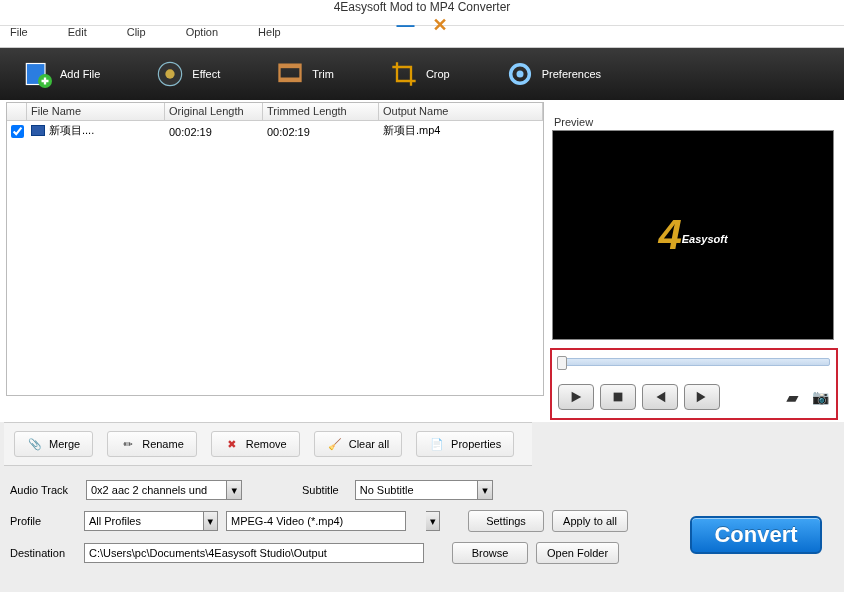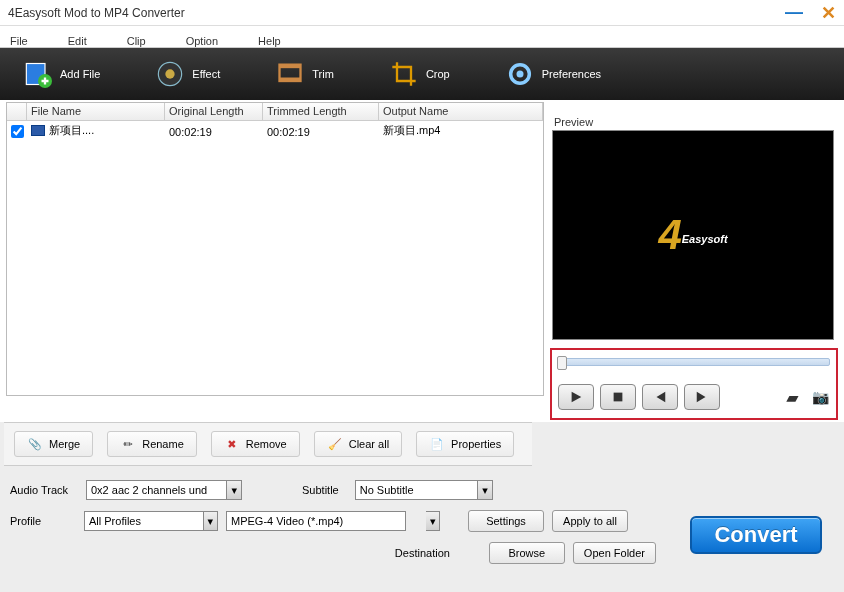--- a/index.html
+++ b/index.html
@@ -1,20 +1,20 @@
 <!DOCTYPE html>
 <html><head>
 <meta charset="utf-8">
 <style>
 * { box-sizing: border-box; margin: 0; padding: 0; font-family: Tahoma, Arial, sans-serif; font-size: 11px; }
 body { background: #ededed; width: 844px; height: 592px; overflow: hidden; }
-.titlebar { background: #fff; height: 26px; display: flex; align-items: center; padding: 0 8px; justify-content: space-between; border-bottom: 1px solid #ddd; }
+.titlebar { background: #fff; height: 26px; display: flex; align-items: center; padding: 0 8px; justify-content: space-between; border-bottom: 1px solid #ddd; flex-direction: column; }
 .titlebar .title { color: #333; font-size: 12px; }
 .titlebar .wincontrols { display: flex; gap: 18px; align-items: center; }
-.menubar { background: #fff; height: 22px; display: flex; align-items: flex-end; padding: 0 10px; gap: 40px; border-bottom: 1px solid #ccc; }
+.menubar { background: #fff; height: 22px; display: flex; align-items: flex-start; padding: 0 10px; gap: 40px; border-bottom: 1px solid #ccc; }
 .menubar span { color: #333; cursor: default; }
 .toolbar { background: linear-gradient(#3a3a3a,#1a1a1a); height: 52px; display: flex; align-items: center; padding: 0 24px; gap: 56px; color: #fff; font-size: 13px; }
 .tbtn { display: flex; align-items: center; gap: 8px; cursor: pointer; }
 .tbtn .icon { width: 28px; height: 28px; display: flex; align-items: center; justify-content: center; }
 .mainarea { display: flex; background: #fff; }
 .filelist { flex: 1; border: 1px solid #bbb; margin: 2px 4px 2px 6px; height: 294px; background: #fff; overflow: hidden; }
 .listhead { display: flex; background: linear-gradient(#fdfdfd,#ececec); height: 18px; border-bottom: 1px solid #ccc; }
 .listhead div { border-right: 1px solid #ccc; padding: 2px 4px; color: #333; }
 .col-check { width: 20px; }
 .col-name { width: 138px; }
@@ -38,21 +38,21 @@
 .pspacer { flex: 1; }
 .actionbar { display: flex; gap: 14px; padding: 8px 10px; background: #f4f4f4; border-top: 1px solid #ccc; border-bottom: 1px solid #ccc; margin: 0 4px; }
 .abtn { display: flex; align-items: center; gap: 6px; padding: 4px 12px; background: linear-gradient(#fdfdfd,#ececec); border: 1px solid #ccc; border-radius: 3px; cursor: pointer; }
 .abtn .ai { width: 16px; height: 16px; display: flex; align-items: center; justify-content: center; }
 .combo { display: flex; }
 .combo input, .combo select, .txt { border: 1px solid #888; height: 20px; padding: 1px 4px; background: #fff; width: 100%; }
 .dropbtn { width: 16px; background: linear-gradient(#f0f0f0,#d0d0d0); border: 1px solid #888; border-left: none; display: flex; align-items: center; justify-content: center; cursor: pointer; }
 .midbtn { height: 22px; padding: 0 10px; background: linear-gradient(#fdfdfd,#e6e6e6); border: 1px solid #999; border-radius: 3px; cursor: pointer; min-width: 76px; }
 .profilerow { display: flex; gap: 8px; align-items: center; padding: 0 10px 10px 10px; }
 .profilerow label { width: 66px; }
-.destrow { display: flex; gap: 8px; align-items: center; padding: 0 10px 10px 10px; justify-content: flex-end; }
+.destrow { display: flex; gap: 8px; align-items: center; padding: 0 10px 10px 10px; }
 .destrow label { width: 66px; }
 .convertbtn { position: absolute; right: 22px; bottom: 38px; width: 132px; height: 38px; background: linear-gradient(#3fa4f5,#0a6fd0); border: 2px solid #0a5aa8; border-radius: 6px; color: #fff; font-size: 22px; font-weight: bold; display: flex; align-items: center; justify-content: center; cursor: pointer; text-shadow: 0 -1px 0 rgba(0,0,0,.3); box-shadow: inset 0 1px 0 rgba(255,255,255,.5); }
 .rightgap { width: 170px; }
 .app { position: relative; width: 844px; height: 592px; }
 </style>
 </head>
 <body>
 <div class="app">
 
 <div class="titlebar">
@@ -228,20 +228,21 @@
         <div class="dropbtn">▾</div>
       </div>
   <div style="width:12px;"></div>
   <button class="midbtn">Settings</button>
   <button class="midbtn">Apply to all</button>
   <div class="rightgap"></div>
 </div>
 
 <div class="destrow">
   <label>Destination</label>
+  <input class="txt" style="width: 340px;" value="C:\Users\pc\Documents\4Easysoft Studio\Output">
   <div style="width:12px;"></div>
   <button class="midbtn">Browse</button>
   <button class="midbtn">Open Folder</button>
   <div class="rightgap"></div>
 </div>
 
 <div class="convertbtn">Convert</div>
 
 </div>
 

